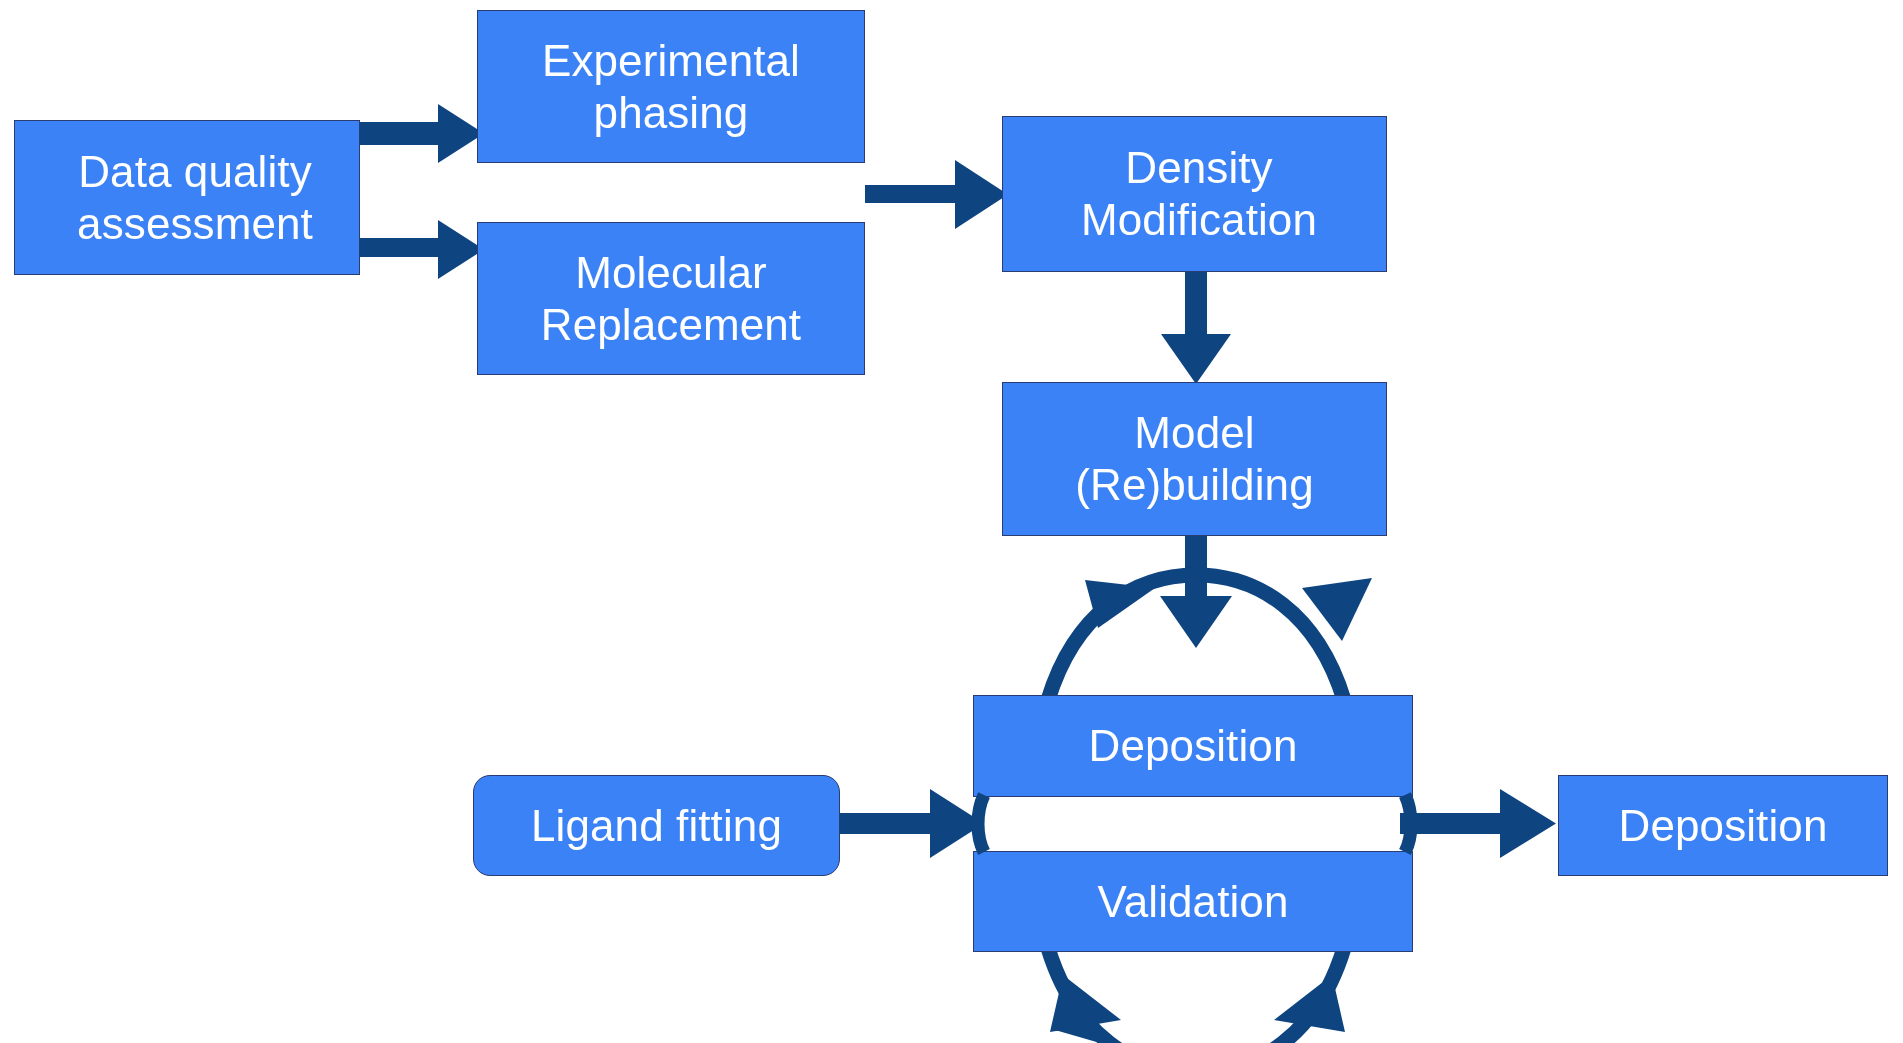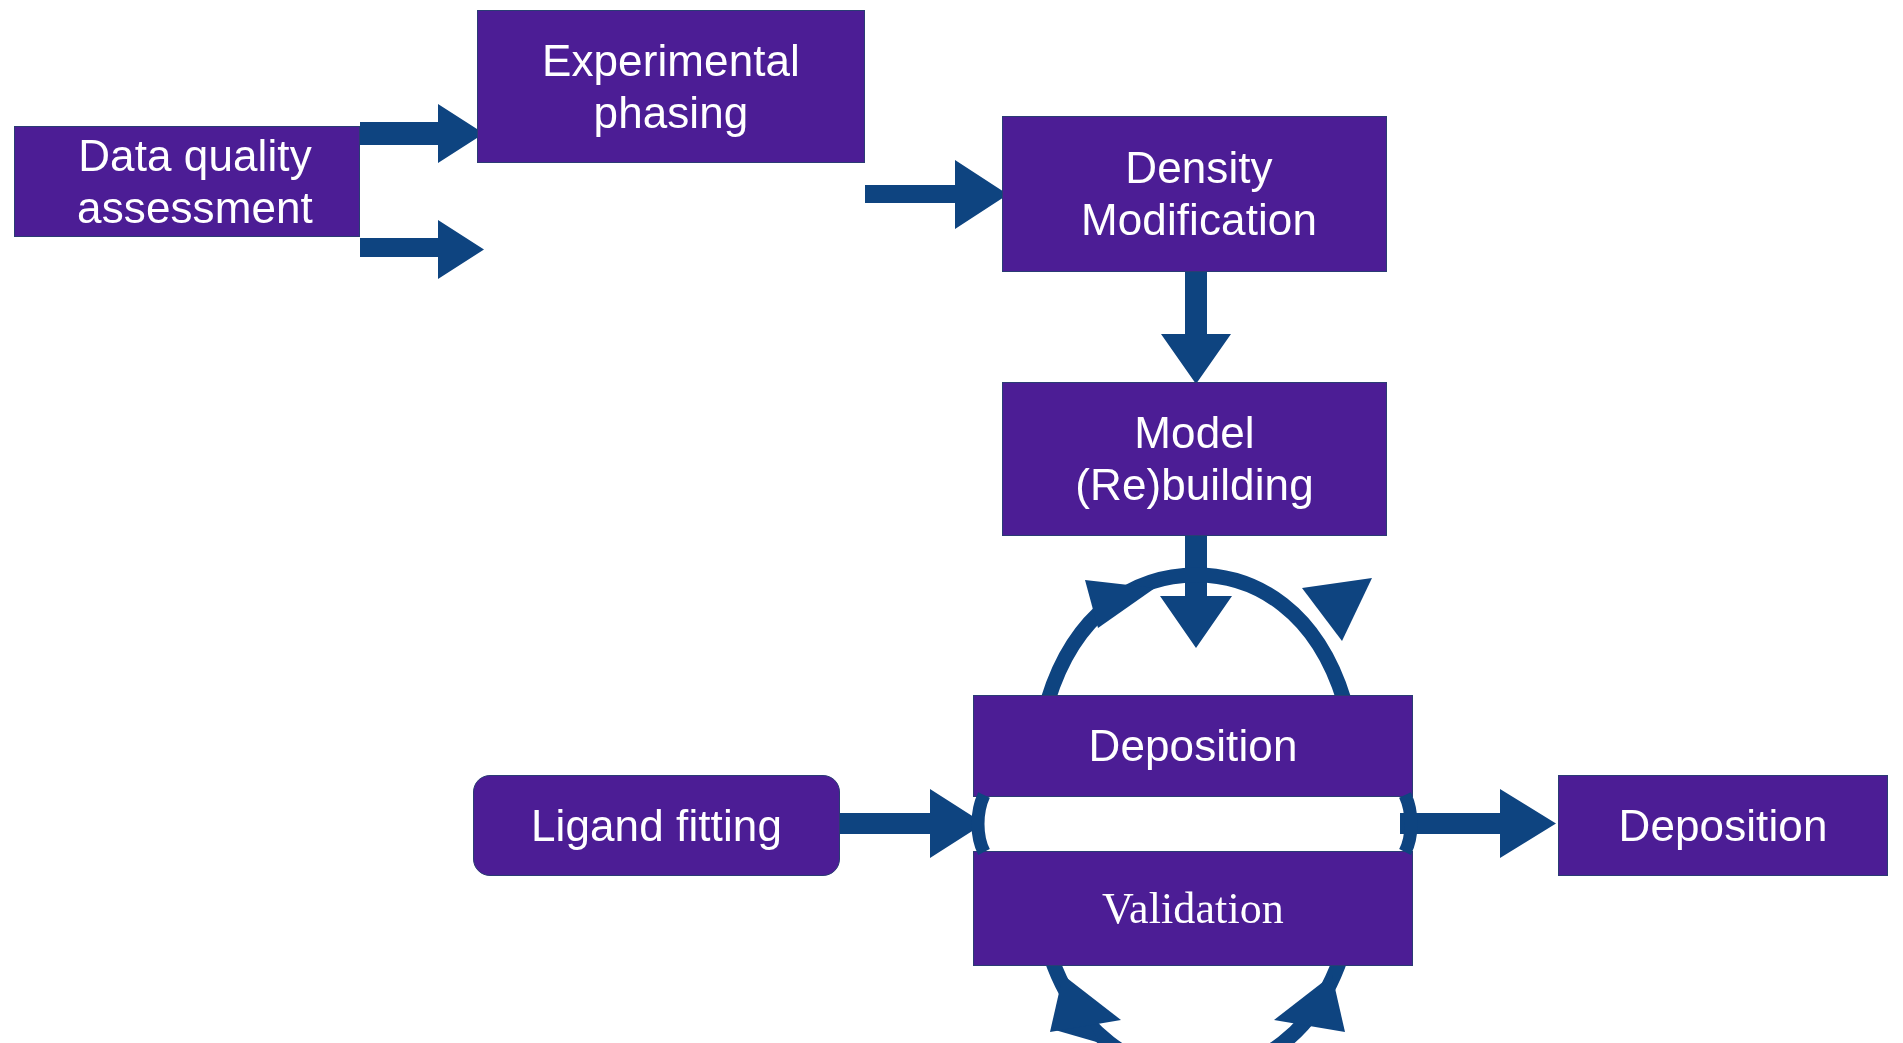--- a/index.html
+++ b/index.html
@@ -13,21 +13,21 @@
   #canvas {
     position: relative;
     width: 1903px;
     height: 1043px;
     background: #ffffff;
     overflow: hidden;
   }
   .node {
     position: absolute;
     box-sizing: border-box;
-    background: #4c1d95;
+    background: #3b82f6;
     border: 1px solid #2A3C74;
     color: #ffffff;
     display: flex;
     align-items: center;
     justify-content: center;
     text-align: center;
     line-height: 1.18;
     font-size: 44px;
     font-weight: 400;
     letter-spacing: 0.1px;
@@ -102,36 +102,38 @@
 
     <g>
       <path d="M 840,813 L 930,813 L 930,789 L 984,823.5 L 930,858 L 930,834 L 840,834 Z" fill="#0E4480"></path>
     </g>
 
     <g>
       <path d="M 1400,813 L 1500,813 L 1500,789 L 1556,823.5 L 1500,858 L 1500,834 L 1400,834 Z" fill="#0E4480"></path>
     </g>
   </svg>
 
-  <div class="node" style="left:14px; top:126px; width:346px; height:111px;padding-left:16px;">Data quality
+  <div class="node" style="left:14px; top:120px; width:346px; height:155px;padding-left:16px;">Data quality
 assessment</div>
 
   <div class="node" style="left:477px; top:10px; width:388px; height:153px;">Experimental
 phasing</div>
 
+  <div class="node" style="left:477px; top:222px; width:388px; height:153px;">Molecular
+Replacement</div>
 
   <div class="node" style="left:1002px; top:116px; width:385px; height:156px;padding-left:9px;">Density
 Modification</div>
 
   <div class="node" style="left:1002px; top:382px; width:385px; height:154px;">Model
 (Re)building</div>
 
   <div class="node" style="left:973px; top:695px; width:440px; height:102px;">Deposition</div>
 
-  <div class="node" style="left:973px; top:851px; width:440px; height:115px;font-family:Liberation Serif, serif;">Validation</div>
+  <div class="node" style="left:973px; top:851px; width:440px; height:101px;">Validation</div>
 
   <div class="node" style="left:473px; top:775px; width:367px; height:101px;border-radius:17px;">Ligand fitting</div>
 
   <div class="node" style="left:1558px; top:775px; width:330px; height:101px;">Deposition</div>
 
   <svg class="arrow-layer-top" viewBox="0 0 1903 1043" xmlns="http://www.w3.org/2000/svg">
 
     <g>
       <path d="M 984,795 C 976,812 976,836 984,852" fill="none" stroke="#0E4480" stroke-width="13"></path>
     </g>

